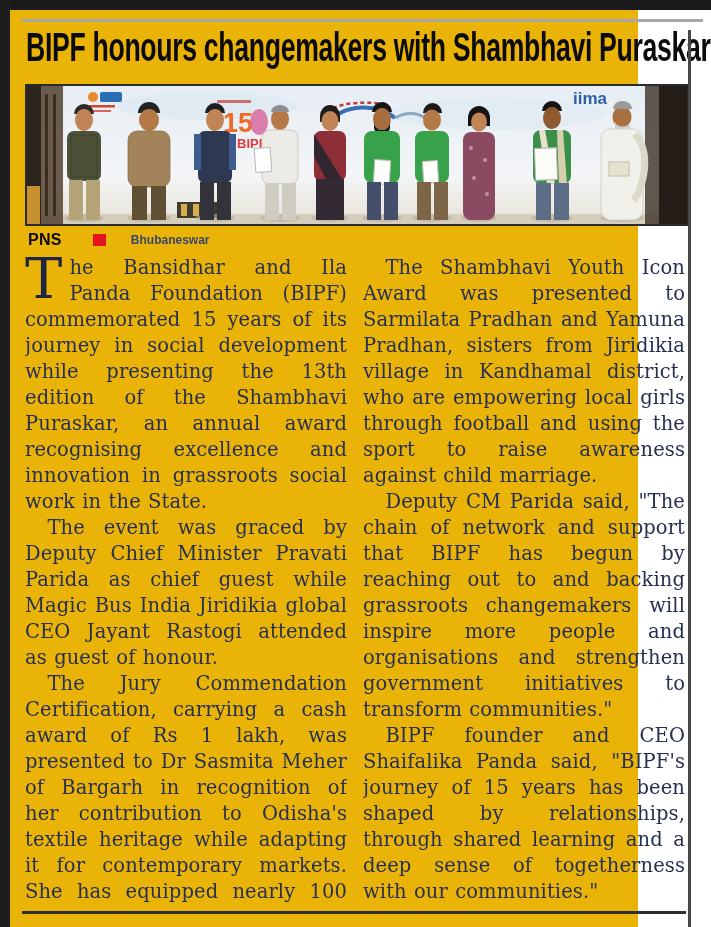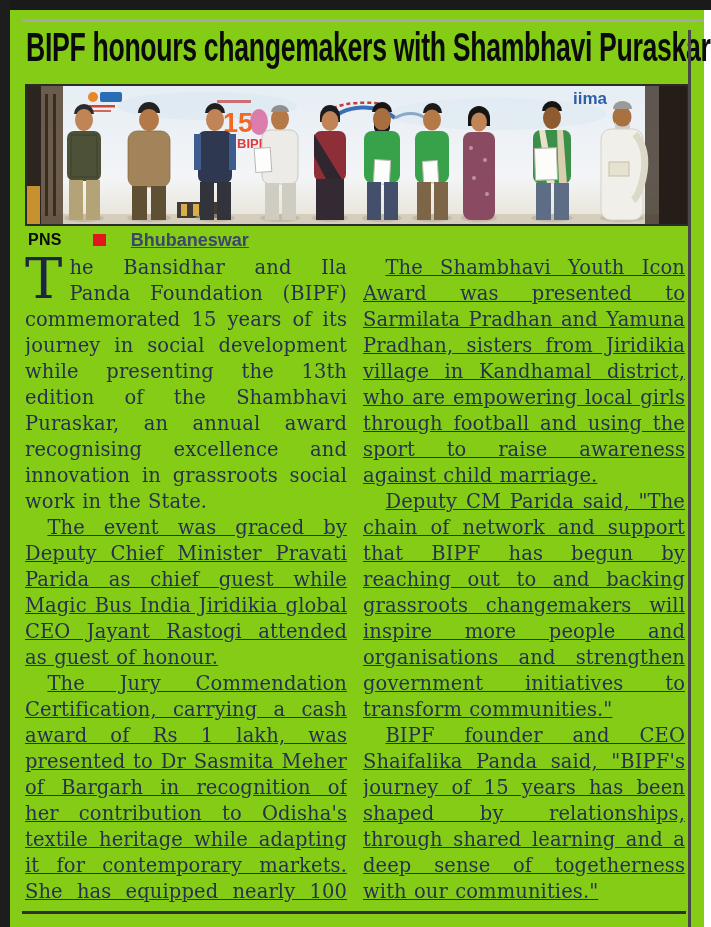--- a/index.html
+++ b/index.html
@@ -1,20 +1,20 @@
 <!DOCTYPE html>
 <html><head>
 <meta charset="utf-8">
 <style>
   html,body{margin:0;padding:0;}
   body{
     width:711px;height:927px;overflow:hidden;background:#ffffff;
     font-family:"Liberation Sans", sans-serif;
   }
-  .page{position:relative;width:704px;height:927px;background:#84cc16;}
+  .page{position:relative;width:638px;height:927px;background:#eab308;}
 
   
   .edge-top{position:absolute;left:0;top:0;width:711px;height:10px;background:#1a1a1a;}
   .edge-left{position:absolute;left:0;top:0;width:10px;height:927px;background:#1d1d1d;}
   .rule-top{position:absolute;left:22px;top:19px;width:681px;height:3px;background:#a6a6a6;}
   .rule-right{position:absolute;left:688px;top:30px;width:3px;height:897px;background:#474747;}
   .rule-bottom{position:absolute;left:22px;top:911px;width:664px;height:3px;background:#303030;}
 
   
   .headline{
@@ -29,32 +29,32 @@
     position:absolute;left:25px;top:84px;width:660px;height:138px;margin:0;
     border:2px solid #2b2b2b;box-sizing:content-box;background:#eef2f6;
     box-shadow:inset 0 0 0 1px #f2f2f2;
   }
   .photo svg{display:block;}
 
   
   .byline{position:absolute;left:28px;top:230px;height:20px;display:flex;align-items:center;gap:11px;}
   .byline .agency{font-weight:700;font-size:16px;color:#0a0a0a;letter-spacing:0.3px;}
   .byline .sep-square{display:inline-block;width:13px;height:12px;margin:0 14px 0 20px;background:#e3161e;}
-  .byline .location{font-weight:700;font-size:18px;color:#3a4768;text-decoration:underline;}
+  .byline .location{font-weight:700;font-size:12px;color:#3a4768;}
 
   
   .columns{position:absolute;left:25px;top:255px;width:660px;height:652px;display:flex;gap:16px;overflow:hidden;}
   .col{
     width:322px;height:652px;overflow:hidden;
     font-family:"DejaVu Serif", serif;
     font-size:19.5px;line-height:26px;color:#273050;
     text-align:justify;word-spacing:1px;letter-spacing:0.1px;
   }
   .col p{margin:0;}
-  .col p.indent{text-indent:1.15em;text-decoration:underline;}
+  .col p.indent{text-indent:1.15em;}
   .dropcap{
     float:left;font-family:"DejaVu Serif", serif;color:#1d2540;
     font-size:56px;line-height:42px;padding:3px 7px 0 0;
   }
 </style>
 </head>
 <body>
 
 <div class="page">
 

